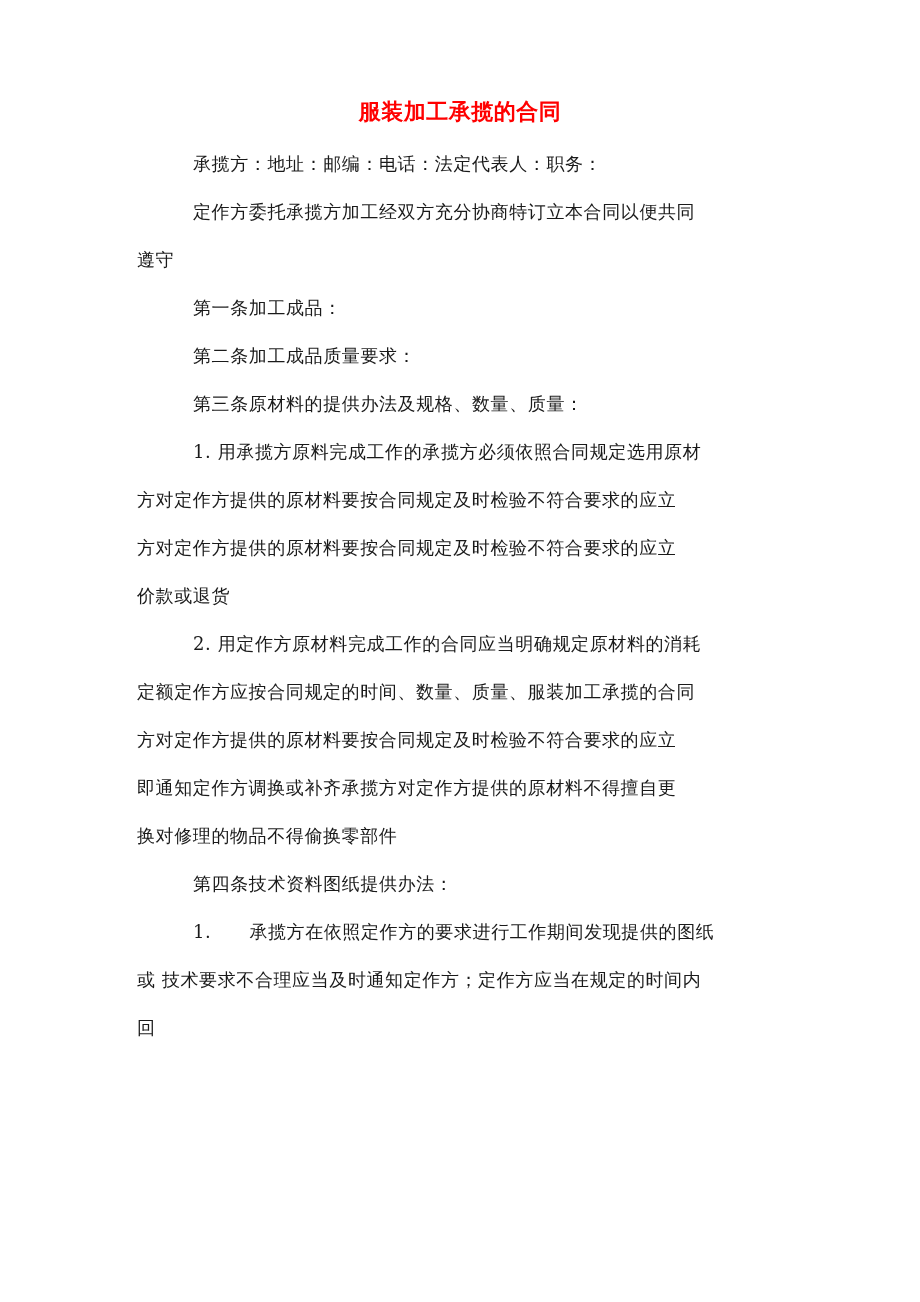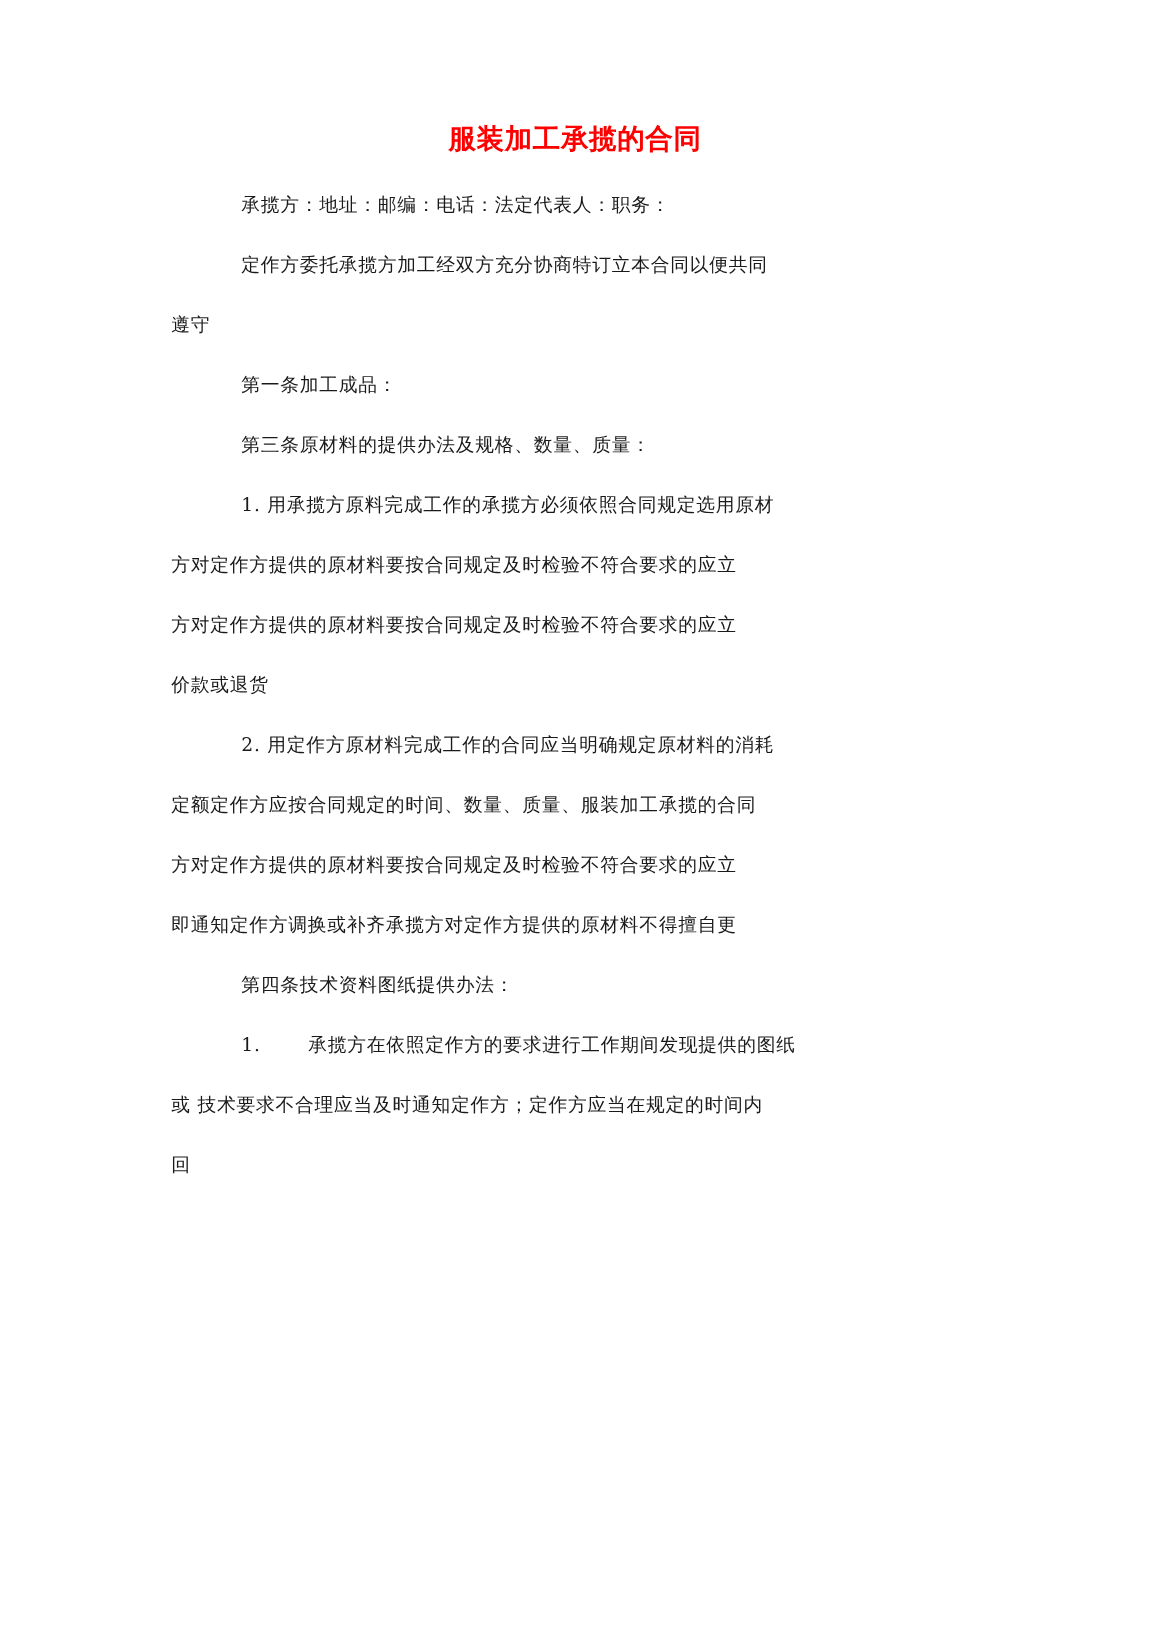--- a/index.html
+++ b/index.html
@@ -36,21 +36,21 @@
       letter-spacing: 0.5px;
       line-height: 30px;
     }
     .body {
       position: absolute;
       left: 137px;
       top: 140px;
       width: 660px;
     }
     .line {
-      font-size: 15px;
+      font-size: 18px;
       line-height: 48px;
       height: 48px;
       white-space: nowrap;
       letter-spacing: 0.6px;
     }
     .indent {
       padding-left: 56px;
     }
     .gap-wide {
       display: inline-block;
@@ -61,29 +61,31 @@
 <body>
 
 <div class="page">
   <div class="title">服装加工承揽的合同</div>
 
   <div class="body">
     <div class="line indent">承揽方：地址：邮编：电话：法定代表人：职务：</div>
     <div class="line indent">定作方委托承揽方加工经双方充分协商特订立本合同以便共同</div>
     <div class="line">遵守</div>
     <div class="line indent">第一条加工成品：</div>
+    <div class="line indent">第二条加工成品质量要求：</div>
     <div class="line indent">第三条原材料的提供办法及规格、数量、质量：</div>
     <div class="line indent">1. 用承揽方原料完成工作的承揽方必须依照合同规定选用原材</div>
     <div class="line">方对定作方提供的原材料要按合同规定及时检验不符合要求的应立</div>
     <div class="line">方对定作方提供的原材料要按合同规定及时检验不符合要求的应立</div>
     <div class="line">价款或退货</div>
     <div class="line indent">2. 用定作方原材料完成工作的合同应当明确规定原材料的消耗</div>
     <div class="line">定额定作方应按合同规定的时间、数量、质量、服装加工承揽的合同</div>
     <div class="line">方对定作方提供的原材料要按合同规定及时检验不符合要求的应立</div>
     <div class="line">即通知定作方调换或补齐承揽方对定作方提供的原材料不得擅自更</div>
+    <div class="line">换对修理的物品不得偷换零部件</div>
     <div class="line indent">第四条技术资料图纸提供办法：</div>
     <div class="line indent">
       <span>1.</span><span class="gap-wide"></span><span>承揽方在依照定作方的要求进行工作期间发现提供的图纸</span>
     </div>
     <div class="line">或 技术要求不合理应当及时通知定作方；定作方应当在规定的时间内</div>
     <div class="line">回</div>
   </div>
 </div>
 
 </body></html>

